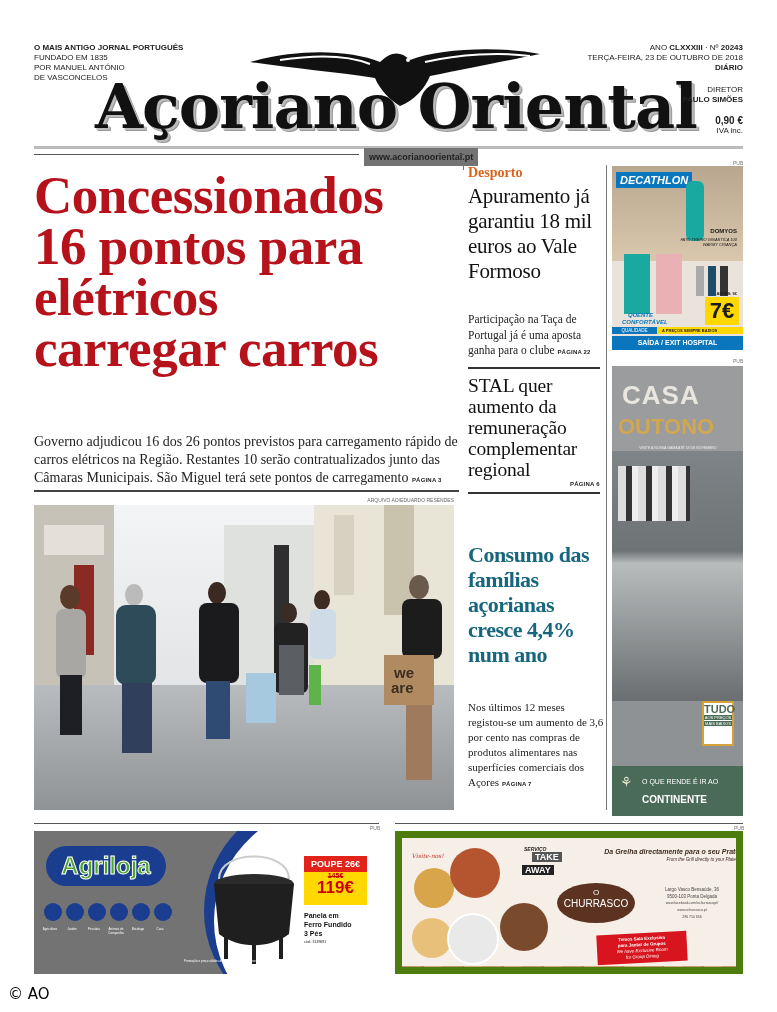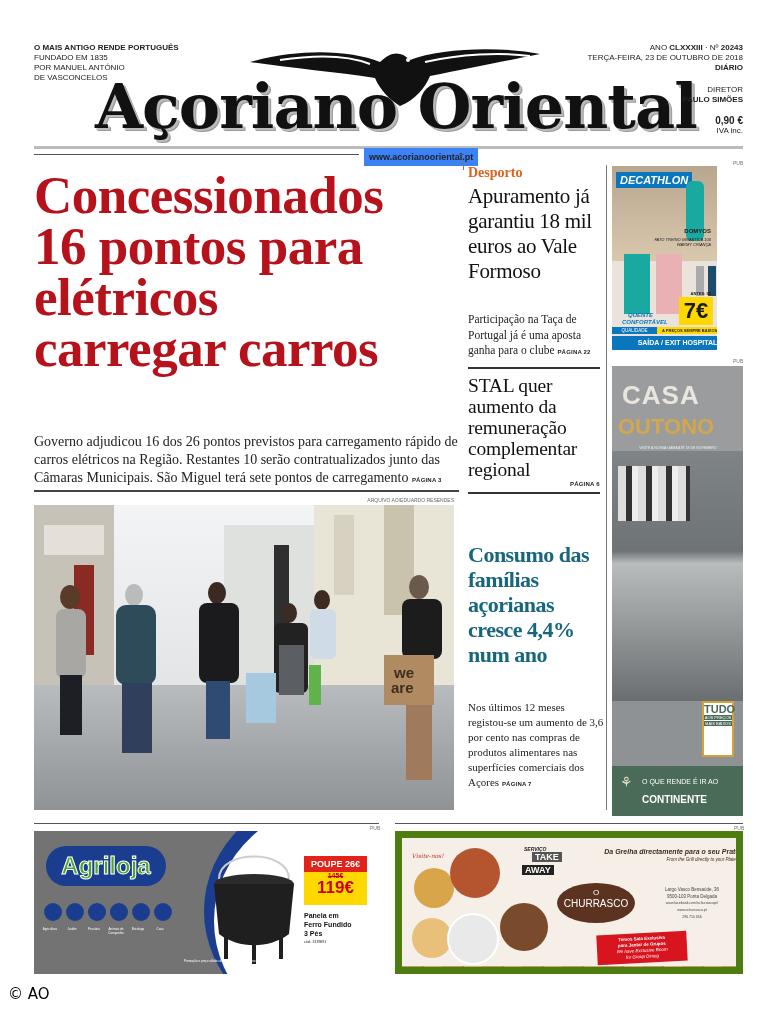--- a/index.html
+++ b/index.html
@@ -9,21 +9,21 @@
 
   
   .mast-left { left: 34px; top: 43px; font-size: 8px; line-height: 10px; color: #222; }
   .mast-left .b { font-weight: bold; }
   .mast-right { right: 34px; top: 43px; font-size: 8px; line-height: 10px; text-align: right; color: #222; }
   .mast-right .b { font-weight: bold; text-align: right; }
   .logo { left: 95px; top: 70px; width: 585px; height: 70px; font-family: "DejaVu Serif", serif; font-weight: bold; font-size: 62px; letter-spacing: -1px; color: #111; white-space: nowrap; text-shadow: 2px 2px 0 #bbb, 3px 3px 0 #999; }
   .eagle { left: 240px; top: 40px; width: 310px; height: 70px; }
   .url-line { left: 34px; top: 145px; width: 430px; height: 12px; }
   .url-line .line { position: absolute; top: 6px; height: 1px; background: #555; }
-  .url-text { position: absolute; left: 330px; top: 0; font-size: 9px; font-weight: bold; background: #3b82f6; padding: 4px 5px; color: #222; }
+  .url-text { position: absolute; left: 330px; top: 0; font-size: 9px; font-weight: bold; background: #737373; padding: 4px 5px; color: #222; }
 
   
   .main-head { left: 34px; top: 170px; width: 425px; color: #b5121b; font-size: 53px; font-weight: bold; line-height: 51px; letter-spacing: -0.5px; }
   .main-lead { left: 34px; top: 433px; width: 425px; font-size: 14px; line-height: 18px; color: #222; }
   .pag { font-family: "Liberation Sans", sans-serif; font-weight: bold; font-size: 6px; letter-spacing: 0.2px; }
   .rule-lead { left: 34px; top: 490px; width: 425px; height: 2px; background: #444; }
   .credit { right: 320px; top: 497px; font-size: 5px; color: #666; }
   .photo { left: 34px; top: 505px; width: 420px; height: 305px; overflow: hidden; background: #86efac; }
 
   
@@ -34,36 +34,36 @@
   .desp-lead { left: 468px; top: 312px; width: 136px; font-size: 11.5px; line-height: 15.5px; color: #222; }
   .hr1 { left: 468px; top: 367px; width: 132px; height: 2px; background: #333; }
   .stal-head { left: 468px; top: 375px; width: 135px; font-size: 19.5px; line-height: 21px; color: #111; letter-spacing: -0.2px; }
   .stal-pag { left: 570px; top: 481px; }
   .hr2 { left: 468px; top: 492px; width: 132px; height: 2px; background: #333; }
   .cons-head { left: 468px; top: 542px; width: 138px; font-size: 22px; line-height: 25px; color: #16667d; font-weight: bold; letter-spacing: -0.5px; }
   .cons-lead { left: 468px; top: 700px; width: 136px; font-size: 11px; line-height: 15px; color: #222; }
 
   
   .pub { font-family: "Liberation Sans", sans-serif; font-size: 5px; color: #777; }
-  .ad-deca { left: 612px; top: 166px; width: 105px; height: 184px; background: #e9e3dc; overflow: hidden; }
+  .ad-deca { left: 612px; top: 166px; width: 131px; height: 184px; background: #e9e3dc; overflow: hidden; }
   .ad-casa { left: 612px; top: 366px; width: 131px; height: 450px; background: #8f9295; overflow: hidden; }
 
   
   .hr-bot { left: 34px; top: 823px; width: 345px; height: 1px; background: #555; }
   .hr-bot2 { left: 395px; top: 823px; width: 348px; height: 1px; background: #555; }
   .ad-agri { left: 34px; top: 831px; width: 345px; height: 143px; background: #737373; overflow: hidden; }
   .ad-churr { left: 395px; top: 831px; width: 348px; height: 143px; background: #f6efe8; overflow: hidden; border: 7px solid #4d7c0f; }
 
   .copyright { left: 8px; top: 985px; font-family: "DejaVu Sans", sans-serif; font-size: 15px; color: #000000; }
 </style>
 </head>
 <body>
 
 <div class="abs mast-left sans">
-  <div class="b">O MAIS ANTIGO RENDE PORTUGUÊS</div>
+  <div class="b">O MAIS ANTIGO JORNAL PORTUGUÊS</div>
   <div>FUNDADO EM 1835</div>
   <div>POR MANUEL ANTÓNIO</div>
   <div>DE VASCONCELOS</div>
 </div>
 
 <svg class="abs eagle" viewBox="0 0 310 70">
   <path d="M10,22 C60,8 110,10 140,22 C150,12 160,10 170,20 C200,8 260,6 300,14 C270,20 230,28 190,36 C185,48 175,60 160,66 C150,60 140,50 135,38 C95,32 50,28 10,22 Z" fill="#111"></path>
   <path d="M40,20 C80,14 110,16 130,24" stroke="#fff" stroke-width="2" fill="none"></path>
   <path d="M185,22 C220,14 260,12 290,16" stroke="#fff" stroke-width="2" fill="none"></path>
   <circle cx="168" cy="20" r="2" fill="#fff"></circle>
@@ -193,21 +193,21 @@
 </div>
 
 <div class="abs pub" style="left:733px;top:358px;">PUB</div>
 <div class="abs ad-casa sans">
   <div style="position:absolute;left:0;top:0;width:131px;height:85px;background:#9a9c9d;"></div>
   <div style="position:absolute;left:10px;top:14px;font-size:26px;font-weight:bold;letter-spacing:1px;color:#e9e6df;">CASA</div>
   <div style="position:absolute;left:6px;top:48px;font-size:22px;font-weight:bold;color:#d3a74e;">OUTONO</div>
   <div style="position:absolute;left:6px;top:80px;width:120px;font-size:3.5px;color:#eee;text-align:center;">VISITE A NOSSA GAMA ATÉ 18 DE NOVEMBRO</div>
   <div style="position:absolute;left:0;top:85px;width:131px;height:250px;background:linear-gradient(#7e8487,#6e7375 40%,#b9bcbd 45%,#6a6e70);"></div>
   <div style="position:absolute;left:6px;top:100px;width:72px;height:55px;background:repeating-linear-gradient(90deg,#ddd 0 8px,#333 8px 14px,#eee 14px 20px);"></div>
-  <div style="position:absolute;left:90px;top:335px;width:32px;height:56px;background:#fff;border:2px solid #d7a13a;text-align:center;">
+  <div style="position:absolute;left:90px;top:335px;width:32px;height:45px;background:#fff;border:2px solid #d7a13a;text-align:center;">
     <div style="font-size:11px;font-weight:bold;color:#4a6b57;">TUDO</div>
     <div style="font-size:4px;background:#4a6b57;color:#fff;">AOS PREÇOS</div>
     <div style="font-size:4px;background:#4a6b57;color:#fff;margin-top:1px;">MAIS BAIXOS</div>
   </div>
   <div style="position:absolute;left:0;top:400px;width:131px;height:50px;background:#4a6b57;">
     <div style="position:absolute;left:8px;top:8px;font-size:14px;color:#e7e3c9;">⚘</div>
     <div style="position:absolute;left:30px;top:12px;font-size:7px;color:#fff;">O QUE RENDE É IR AO</div>
     <div style="position:absolute;left:30px;top:28px;font-size:10px;font-weight:bold;color:#fff;">CONTINENTE</div>
   </div>
 </div>

